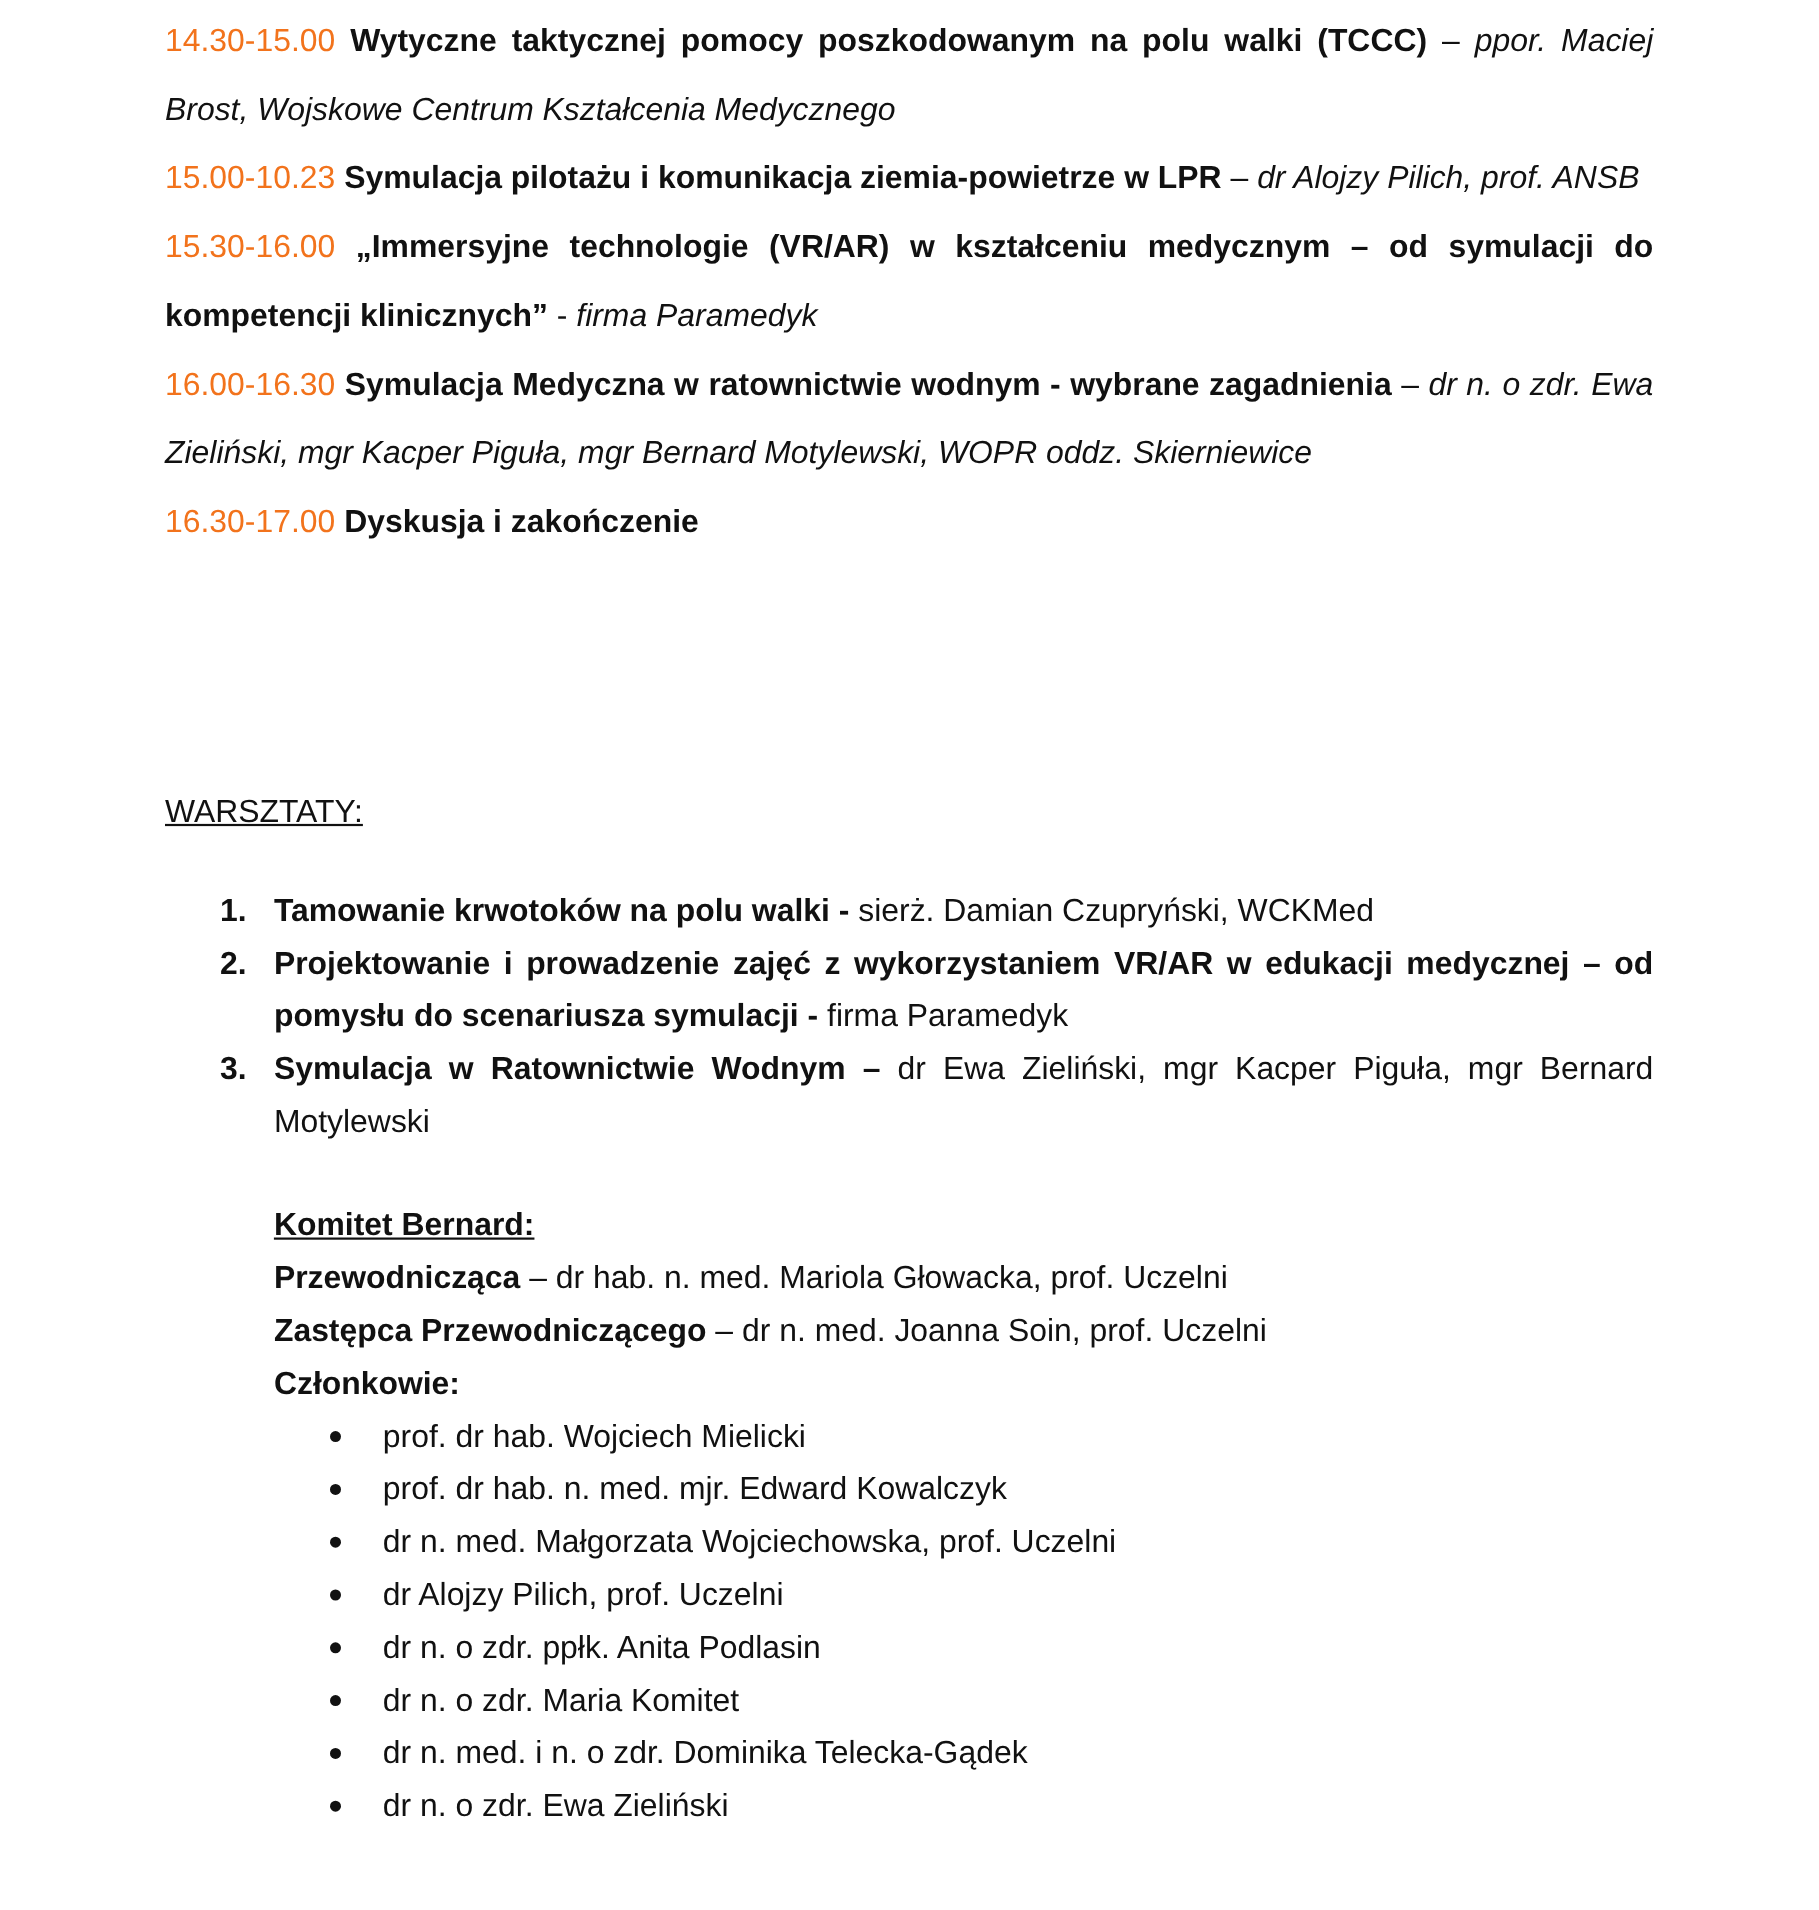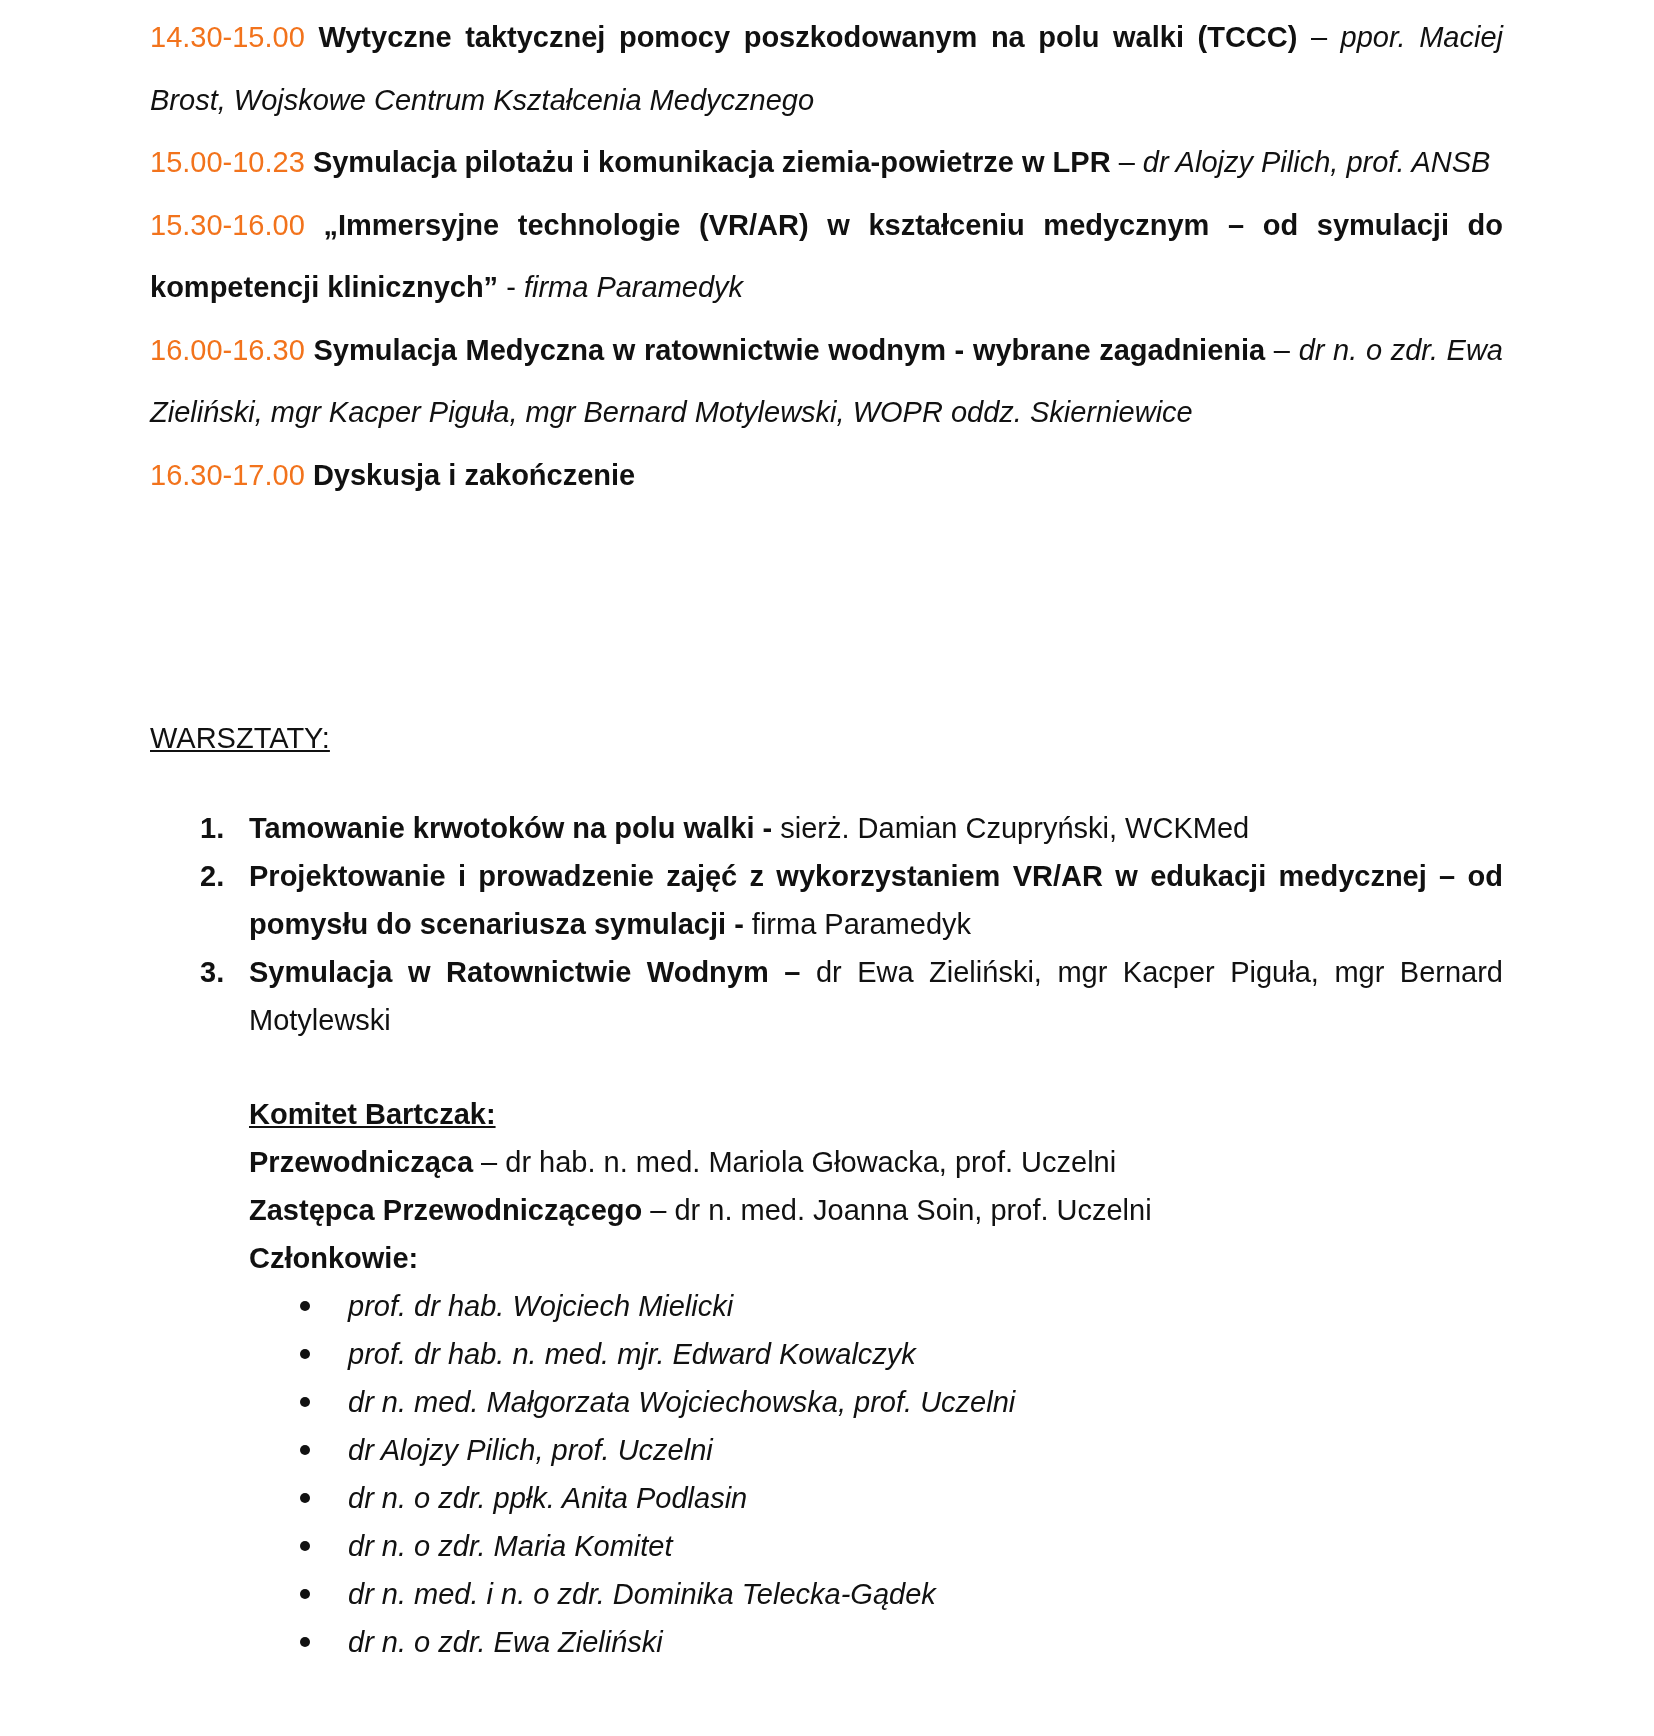--- a/index.html
+++ b/index.html
@@ -74,21 +74,20 @@
   .committee .line { white-space: nowrap; }
   .members {
     list-style: none;
     margin: 0;
     padding: 0;
   }
   .members li {
     position: relative;
     padding-left: 99px;
     white-space: nowrap;
-    font-style: italic;
   }
   .members .bullet {
     position: absolute;
     left: 51px;
     top: 19px;
     width: 10px;
     height: 10px;
     border-radius: 50%;
     background: #111111;
   }
@@ -132,21 +131,21 @@
       <span class="num">2.</span>
       <span class="w-title">Projektowanie i prowadzenie zajęć z wykorzystaniem VR/AR w edukacji medycznej – od pomysłu do scenariusza symulacji -</span><span> firma Paramedyk</span>
     </li>
     <li>
       <span class="num">3.</span>
       <span class="w-title">Symulacja w Ratownictwie Wodnym –</span><span> dr Ewa Zieliński, mgr Kacper Piguła, mgr Bernard Motylewski</span>
     </li>
   </ol>
 
   <div class="committee">
-    <div class="line c-heading">Komitet Bartczak:</div>
+    <div class="line c-heading">Komitet Bernard:</div>
     <div class="line">
       <span class="role">Przewodnicząca</span><span> – dr hab. n. med. Mariola Głowacka, prof. Uczelni</span>
     </div>
     <div class="line">
       <span class="role">Zastępca Przewodniczącego</span><span> – dr n. med. Joanna Soin, prof. Uczelni</span>
     </div>
     <div class="line role">Członkowie:</div>
     <ul class="members">
       <li><span class="bullet"></span><span>prof. dr hab. Wojciech Mielicki</span></li>
       <li><span class="bullet"></span><span>prof. dr hab. n. med. mjr. Edward Kowalczyk</span></li>

